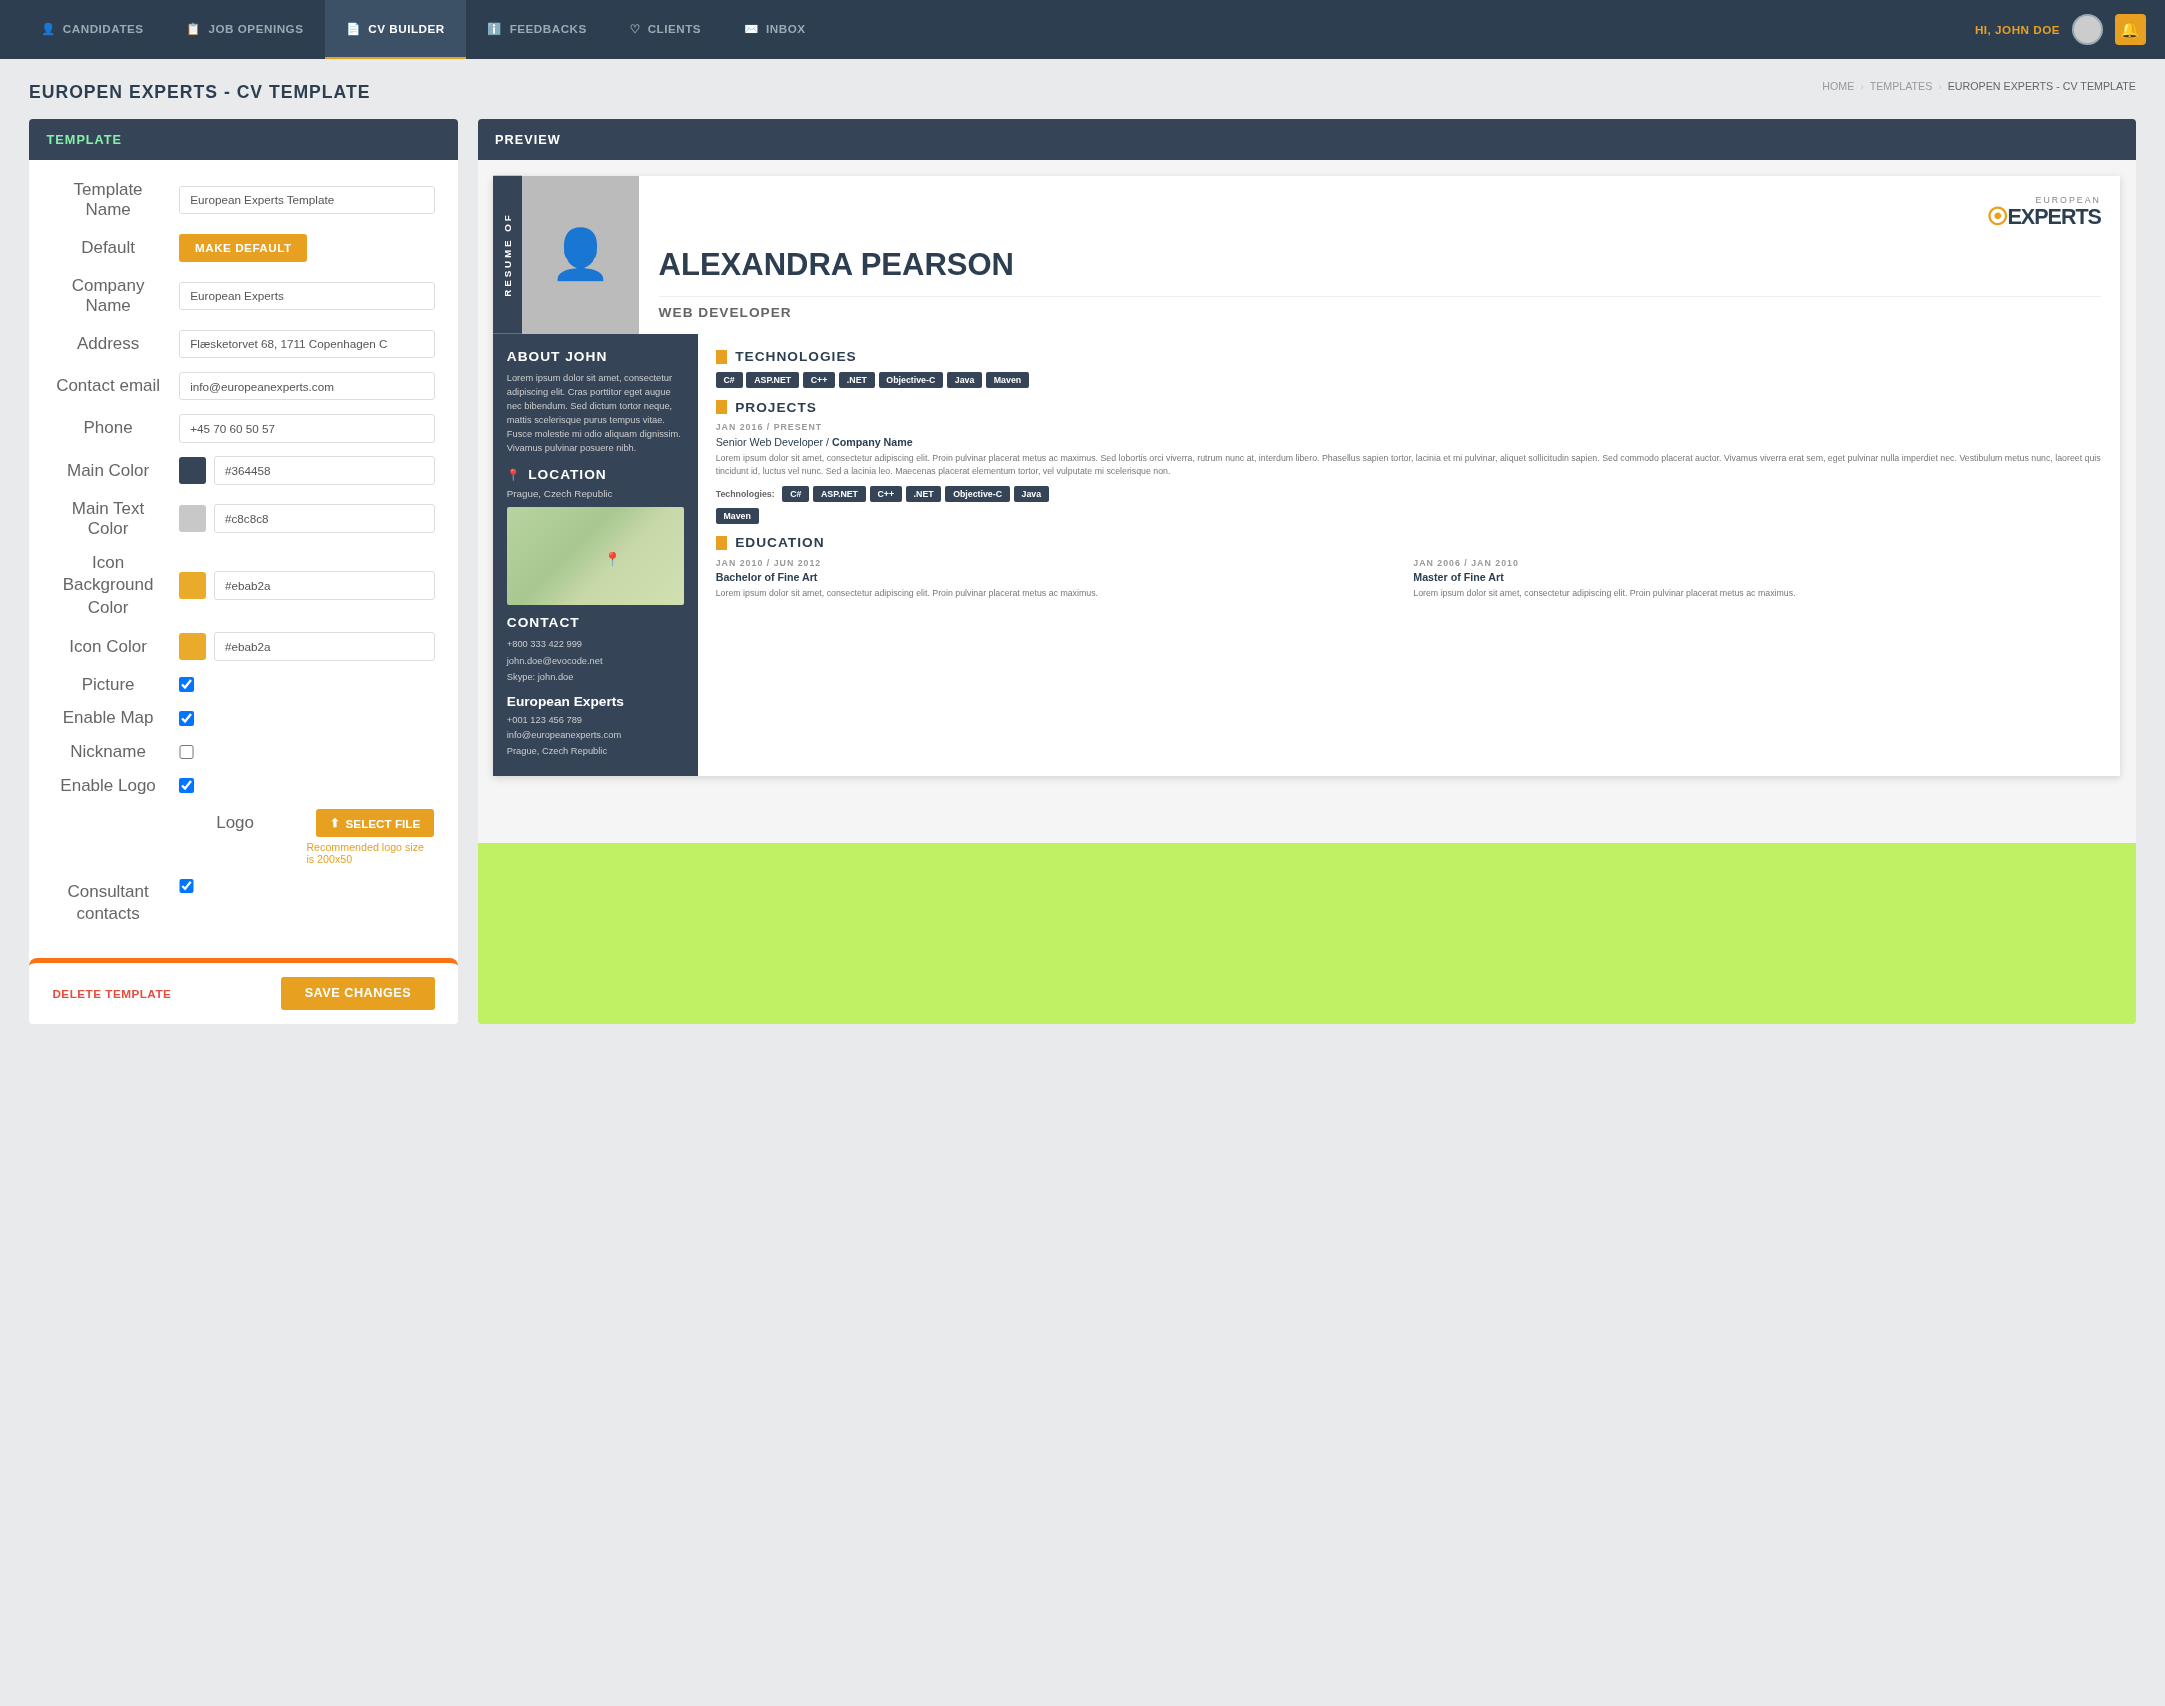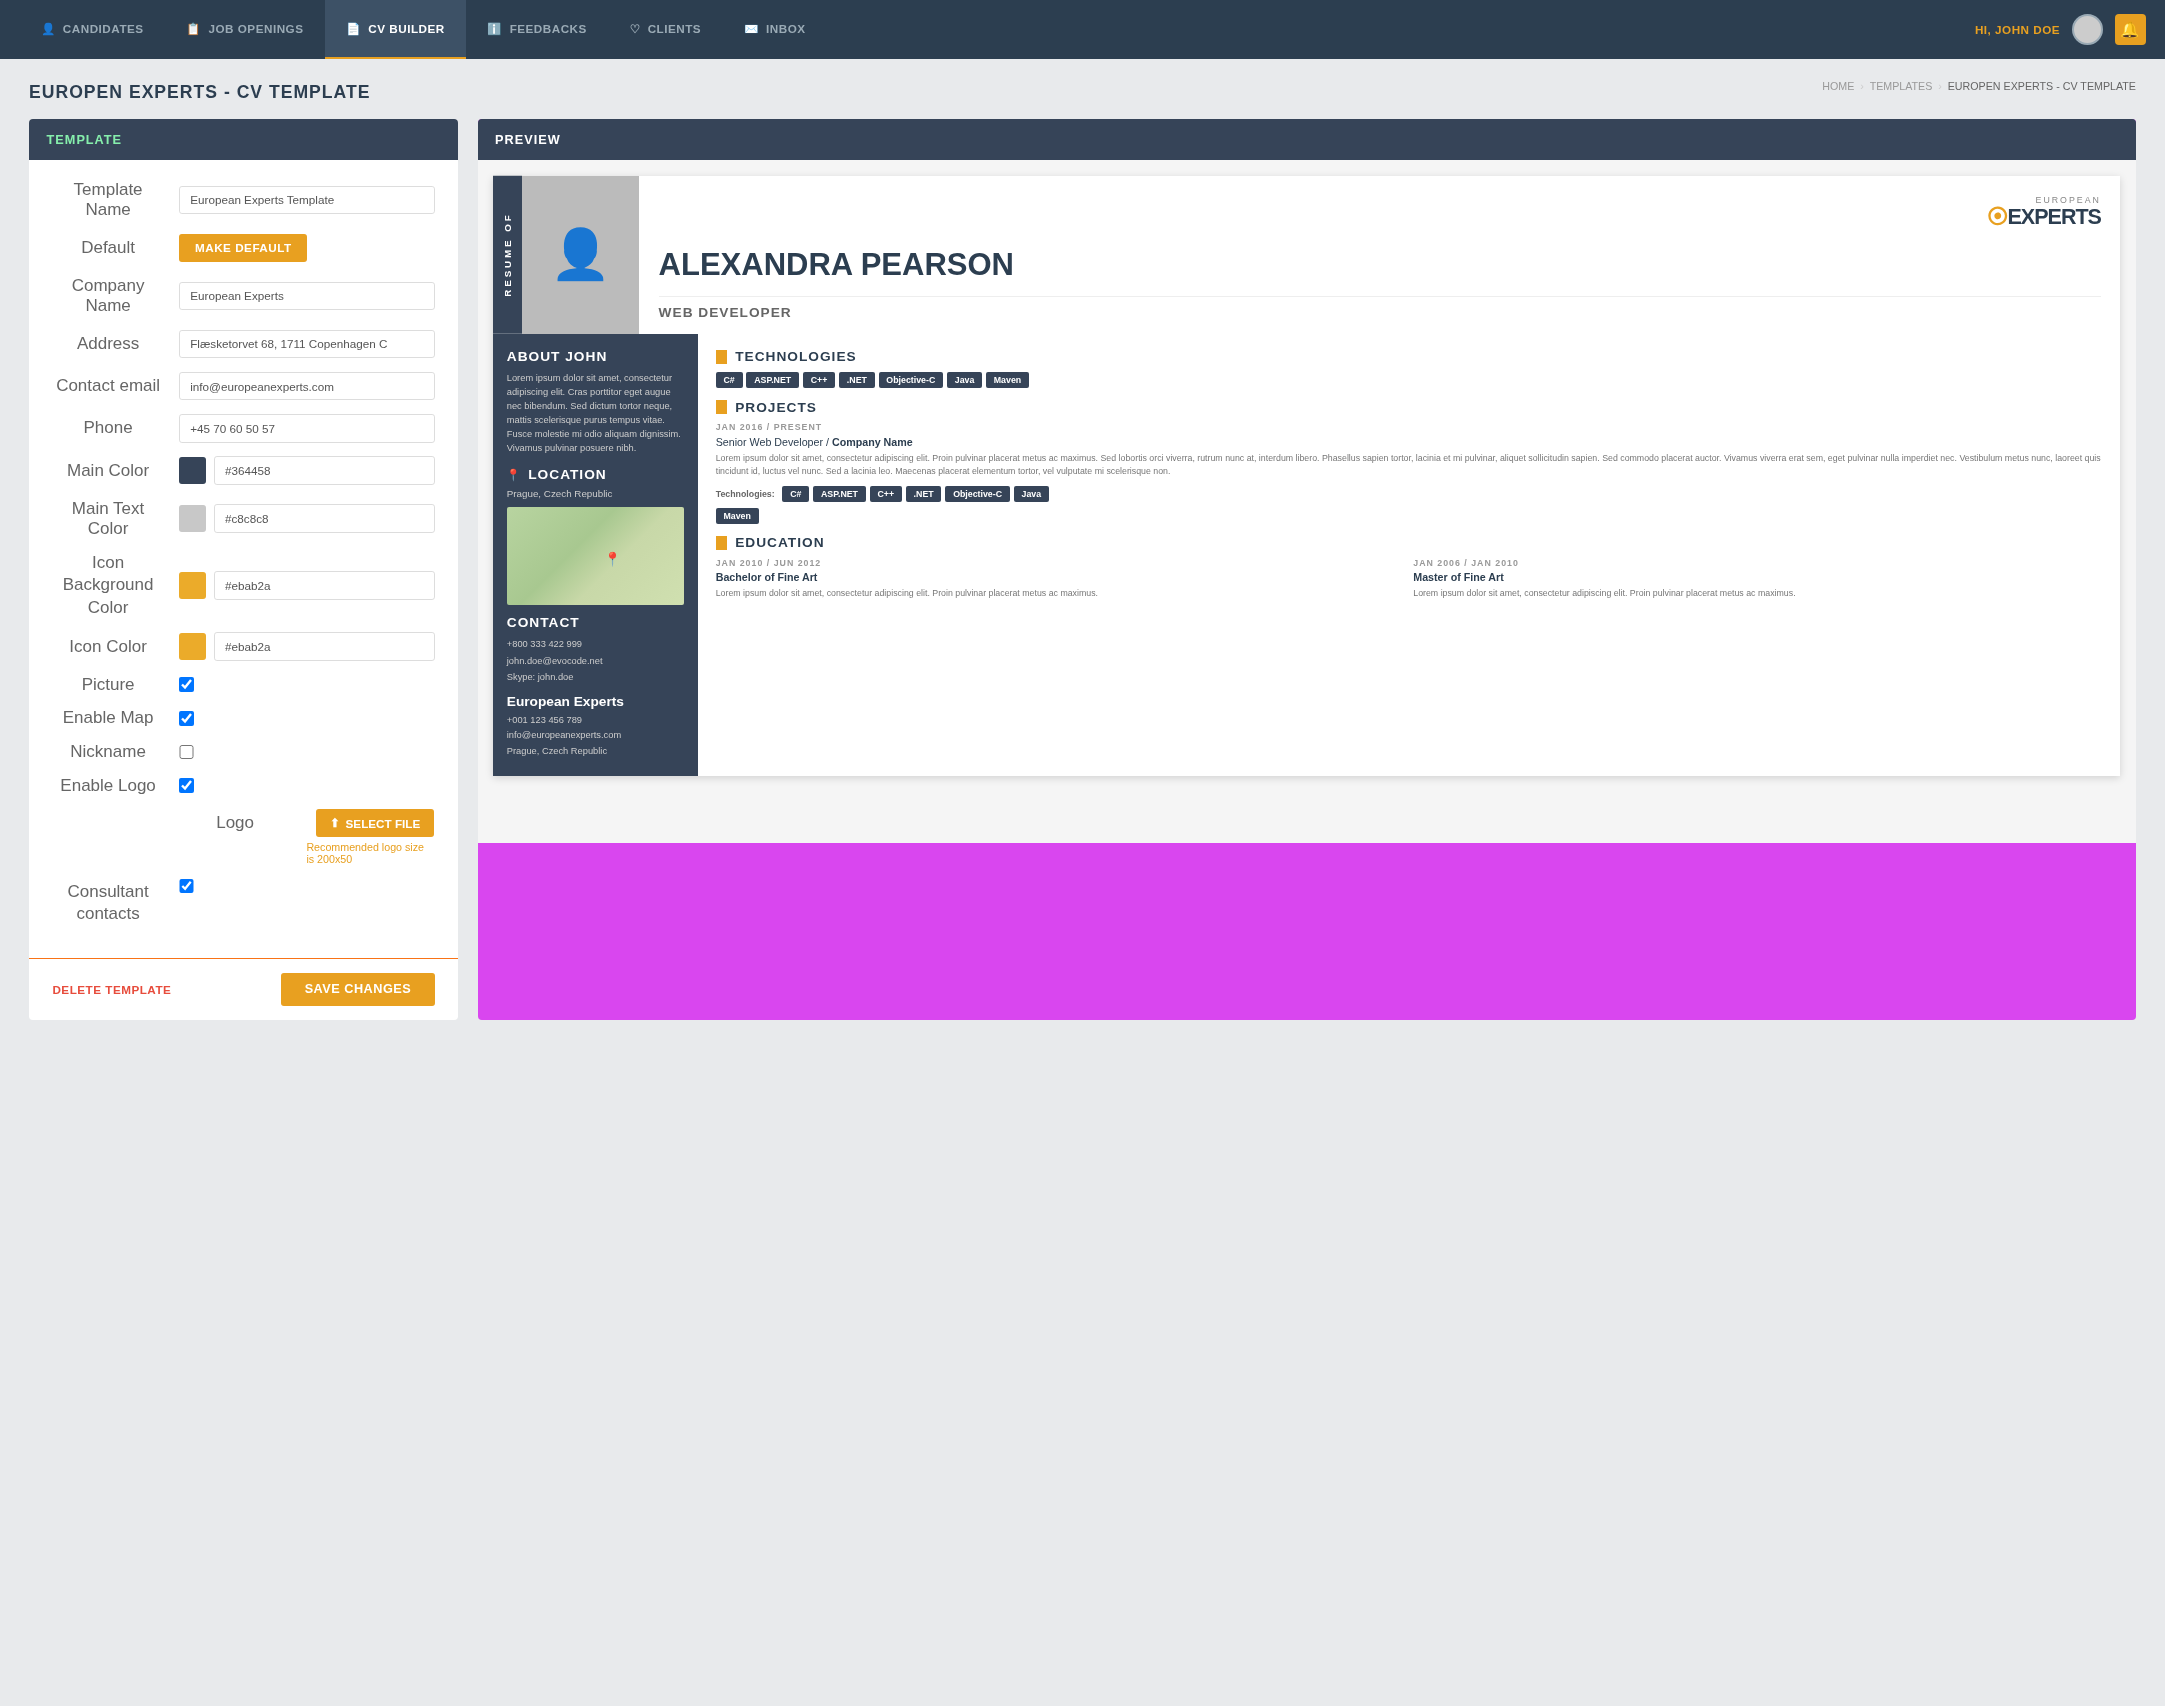--- a/index.html
+++ b/index.html
@@ -40,26 +40,26 @@
     .color-swatch { width: 27px; height: 27px; border-radius: 2.9px; flex-shrink: 0; }
     .color-input { flex: 1; border: 1px solid #ddd; border-radius: 2.9px; padding: 6.8px 9.8px; font-size: 11.7px; color: #555; outline: none; }
 
     .btn-make-default { background: #e8a020; color: #fff; border: none; border-radius: 2.9px; padding: 7.8px 15.6px; font-size: 11.7px; font-weight: 700; letter-spacing: 0.5px; cursor: pointer; }
 
     .checkbox-input { width: 14.6px; height: 14.6px; cursor: pointer; }
 
     .btn-select-file { background: #e8a020; color: #fff; border: none; border-radius: 2.9px; padding: 6.8px 13.7px; font-size: 11.7px; font-weight: 600; cursor: pointer; display: flex; align-items: center; gap: 5.9px; }
     .logo-hint { font-size: 10.7px; color: #e8a020; margin-top: 3.9px; }
 
-    .panel-footer { display: flex; justify-content: space-between; padding: 13.7px 23.4px; border-top: 1px solid #f97316; }
+    .panel-footer { display: flex; justify-content: space-between; padding: 13.7px 23.4px; border-top: 5px solid #f97316; border-radius: 8px; }
     .btn-delete { color: #e74c3c; font-size: 11.7px; font-weight: 700; background: none; border: none; cursor: pointer; letter-spacing: 0.5px; }
     .btn-save { background: #e8a020; color: #fff; border: none; border-radius: 2.9px; padding: 9.8px 23.4px; font-size: 12.7px; font-weight: 700; letter-spacing: 0.5px; cursor: pointer; }
 
     
-    .preview-panel { flex: 1; background: #d946ef; border-radius: 3.9px; overflow: hidden; }
+    .preview-panel { flex: 1; background: #bef264; border-radius: 3.9px; overflow: hidden; }
     .preview-header { background: #364458; color: #fff; font-size: 12.7px; font-weight: 700; letter-spacing: 1px; padding: 13.7px 17.6px; }
     .preview-body { padding: 15.6px; background: #f5f5f5; min-height: 683px; }
 
     
     .cv-doc { background: #fff; display: flex; flex-direction: column; font-family: Arial, sans-serif; box-shadow: 0 2px 7.8px rgba(0,0,0,0.15); }
     .cv-top { display: flex; }
     .cv-sidebar-strip { width: 29px; background: #364458; writing-mode: vertical-rl; text-orientation: mixed; transform: rotate(180deg); color: #fff; font-size: 9.8px; font-weight: 700; letter-spacing: 2.9px; display: flex; align-items: center; justify-content: center; padding: 9.8px 0; flex-shrink: 0; }
     .cv-photo { width: 117px; background: #bbb; display: flex; align-items: center; justify-content: center; flex-shrink: 0; }
     .cv-photo-icon { font-size: 49px; color: #888; }
     .cv-name-block { flex: 1; padding: 19.5px 19.5px 13.7px 19.5px; display: flex; flex-direction: column; justify-content: flex-end; gap: 10px; }

